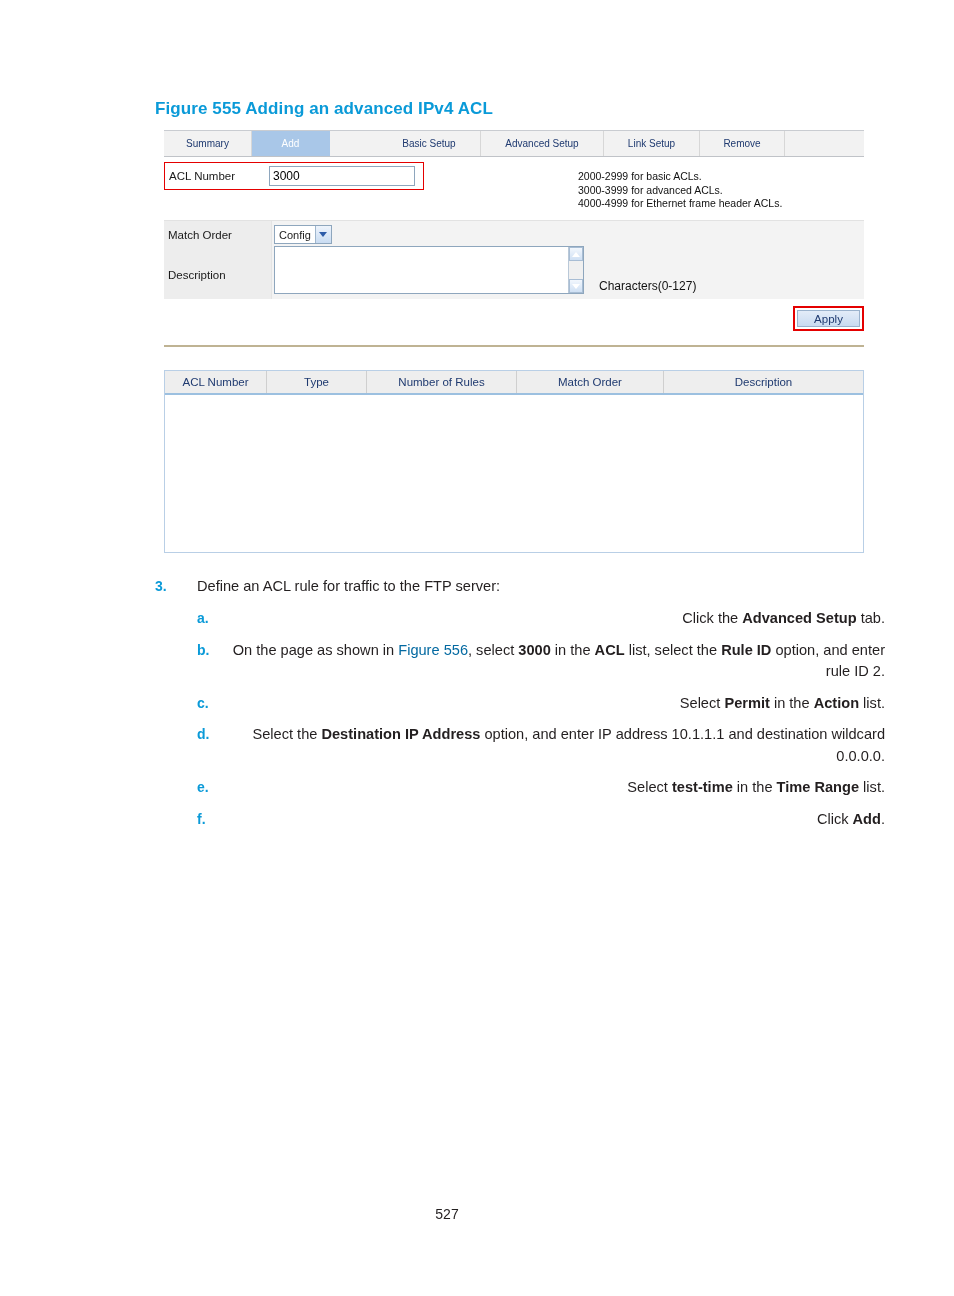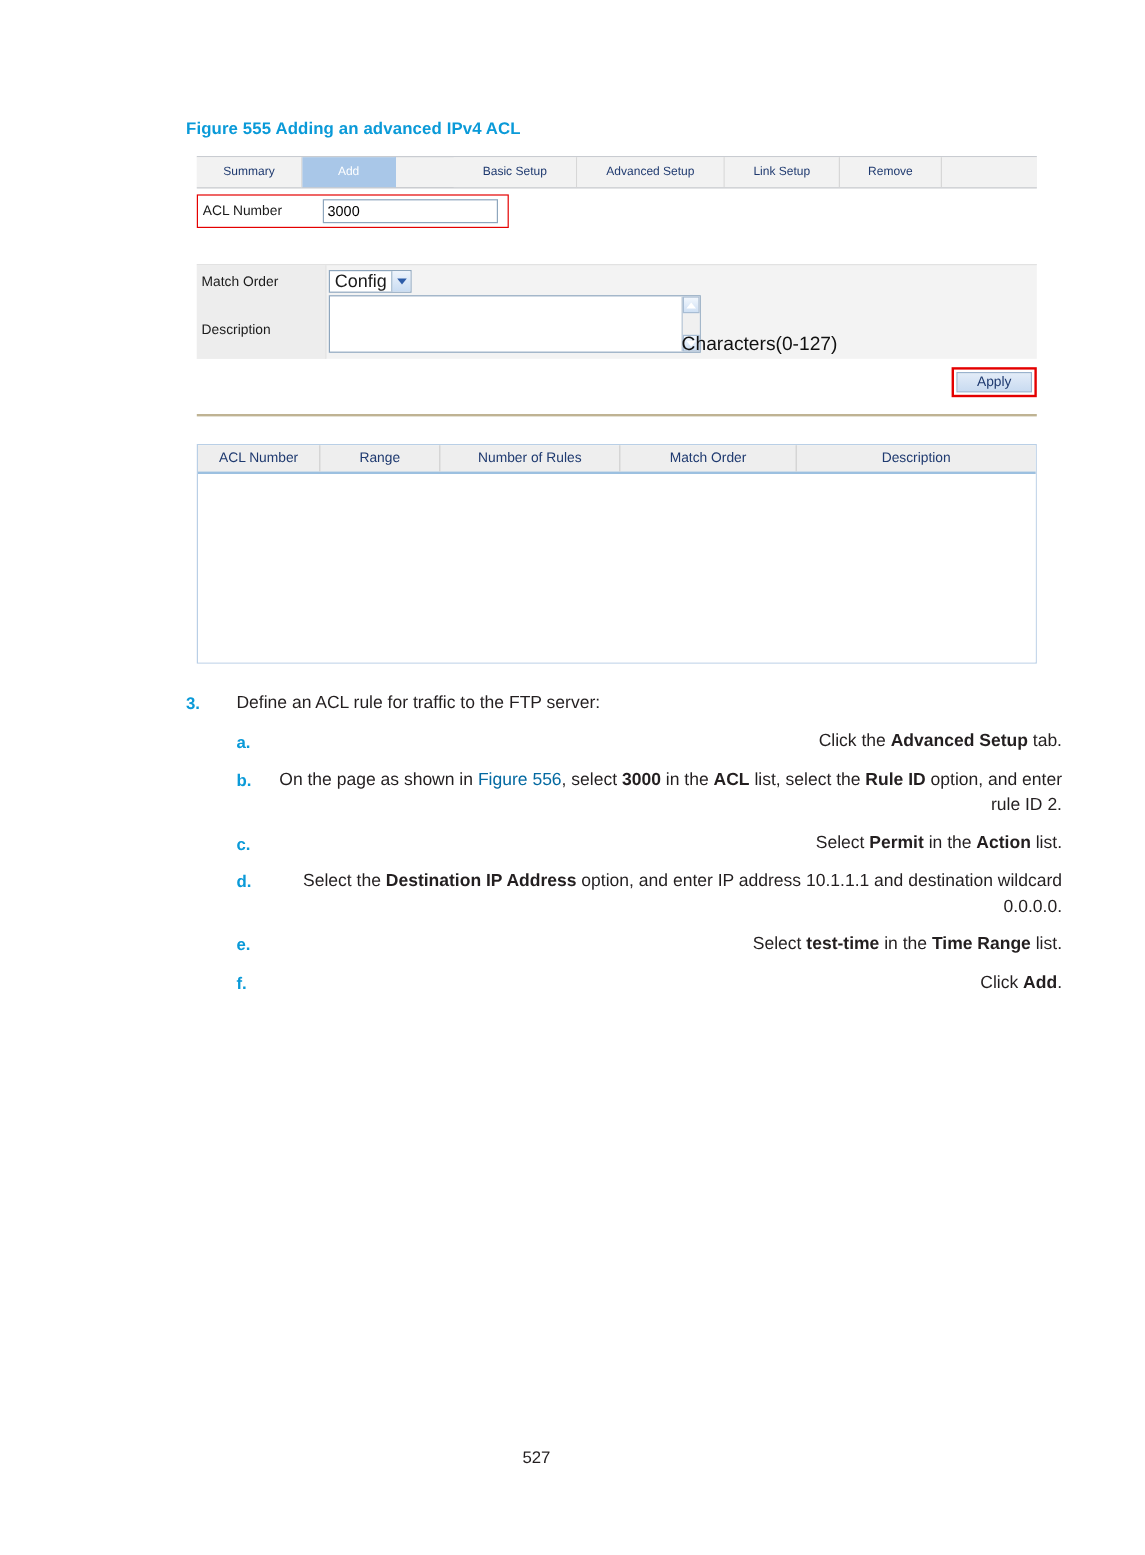--- a/index.html
+++ b/index.html
@@ -14,21 +14,21 @@
     font-family: "Liberation Sans", sans-serif;
     color: #231f20;
     overflow: hidden;
   }
 
   
   .fig-caption {
     position: absolute;
     left: 155px;
     top: 99px;
-    font-size: 14px;
+    font-size: 17px;
     font-weight: bold;
     color: #0a9ad8;
     letter-spacing: 0.1px;
     white-space: nowrap;
   }
 
   
   .ui-shot {
     position: absolute;
     left: 164px;
@@ -158,21 +158,21 @@
     left: 110px;
     top: 4px;
     height: 19px;
     border: 1px solid #8ea6bd;
     background: #ffffff;
     display: flex;
     align-items: stretch;
     box-sizing: border-box;
   }
   .sel-text {
-    font-size: 15px;
+    font-size: 11px;
     color: #1a1a1a;
     padding: 0 4px;
     display: flex;
     align-items: center;
     white-space: nowrap;
   }
   .sel-arrow {
     width: 15px;
     background: linear-gradient(#eef4fc, #c9dcf2);
     border-left: 1px solid #9fb6cd;
@@ -236,23 +236,23 @@
   }
   .sbbtn i.down {
     width: 0; height: 0;
     border-left: 4px solid transparent;
     border-right: 4px solid transparent;
     border-top: 5px solid #ffffff;
   }
 
   .chars-hint {
     position: absolute;
-    left: 404px;
+    left: 435px;
     top: 58px;
-    font-size: 16px;
+    font-size: 12px;
     color: #111;
     white-space: nowrap;
     text-align: right;
   }
 
   
   .apply-box {
     position: absolute;
     left: 629px;
     top: 176px;
@@ -398,20 +398,25 @@
         <span>Remove</span>
       </div>
       <div class="tab filler"></div>
     </div>
 
   <div class="aclnum-row">
     <span class="aclnum-label">ACL Number</span>
     <input class="aclnum-input" type="text" value="3000" style="">
   </div>
 
+  <div class="range-hint">
+    <div>2000-2999 for basic ACLs.</div>
+    <div>3000-3999 for advanced ACLs.</div>
+    <div>4000-4999 for Ethernet frame header ACLs.</div>
+  </div>
 
   <div class="form-panel">
     <div class="label-col"></div>
 
     <div class="lbl-match">Match Order</div>
     <div class="lbl-desc">Description</div>
 
     <div class="sel-wrap">
       <span class="sel-text">Config</span>
       <span class="sel-arrow">
@@ -437,21 +442,21 @@
   <div class="apply-box">
     <button class="apply-btn">Apply</button>
   </div>
 </div>
 
 <div class="tan-rule"></div>
 
 <div class="result-table">
   <div class="rt-head" id="rt-head">
       <div class="rt-th" style="width: 102px;">ACL Number</div>
-      <div class="rt-th" style="width: 100px;">Range</div>
+      <div class="rt-th" style="width: 100px;">Type</div>
       <div class="rt-th" style="width: 150px;">Number of Rules</div>
       <div class="rt-th" style="width: 147px;">Match Order</div>
       <div class="rt-th" style="width: 199px;">Description</div>
     </div>
   <div class="rt-body" id="rt-body"></div>
 </div>
 
 <div class="body-copy">
   <div class="step">
     <span class="num">3.</span>

